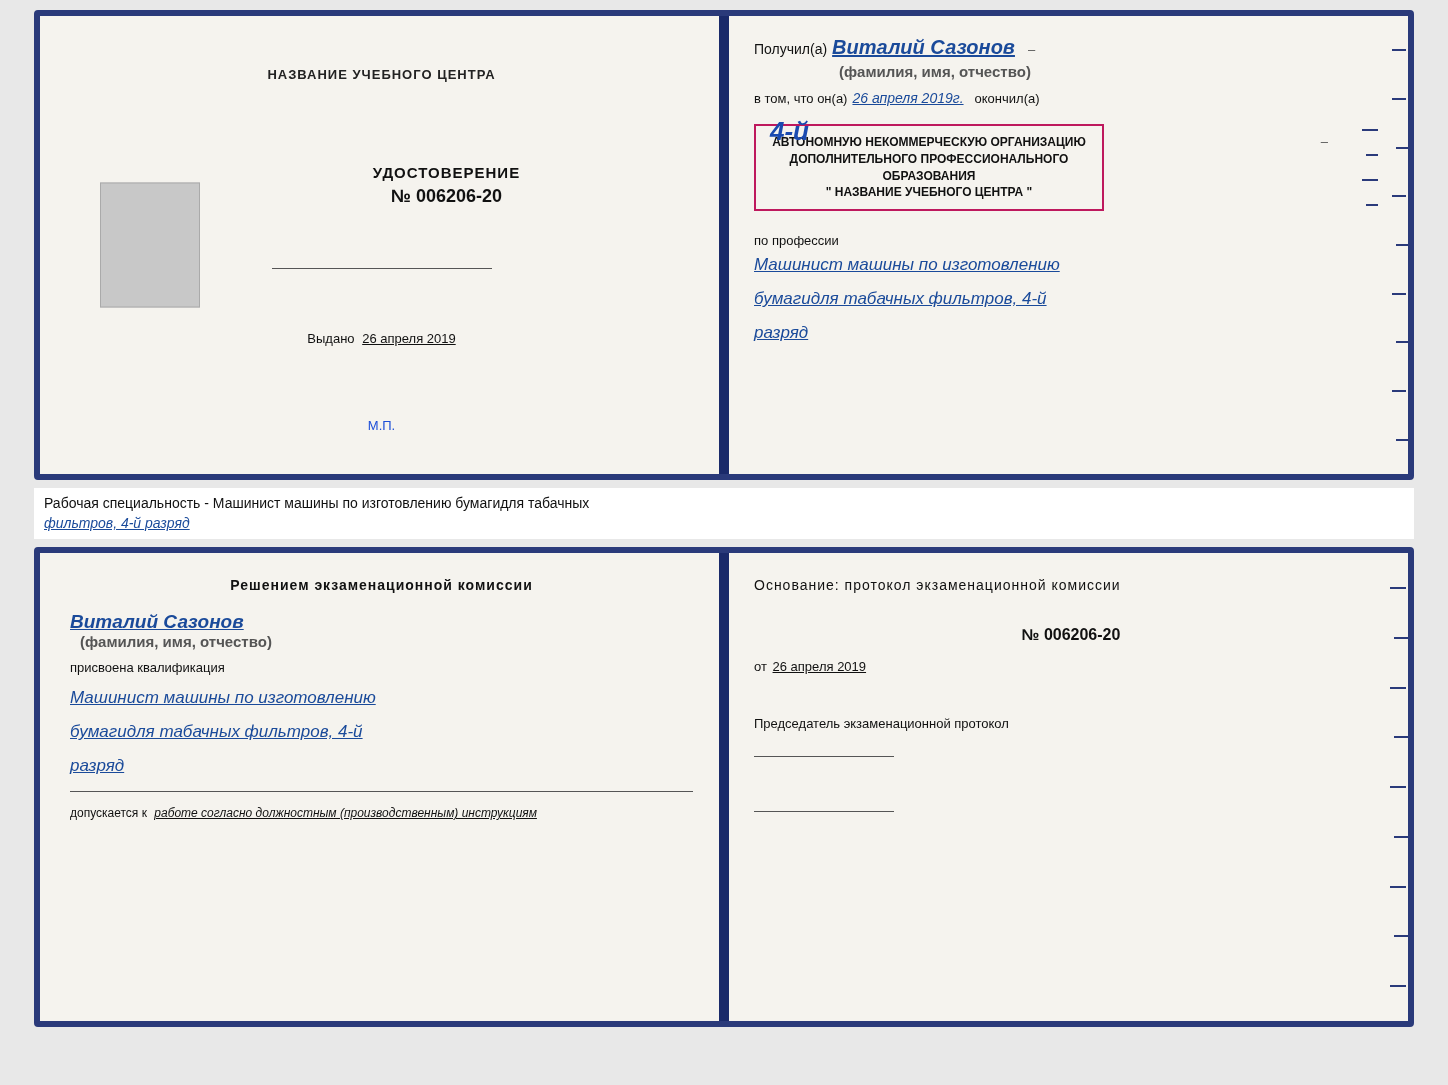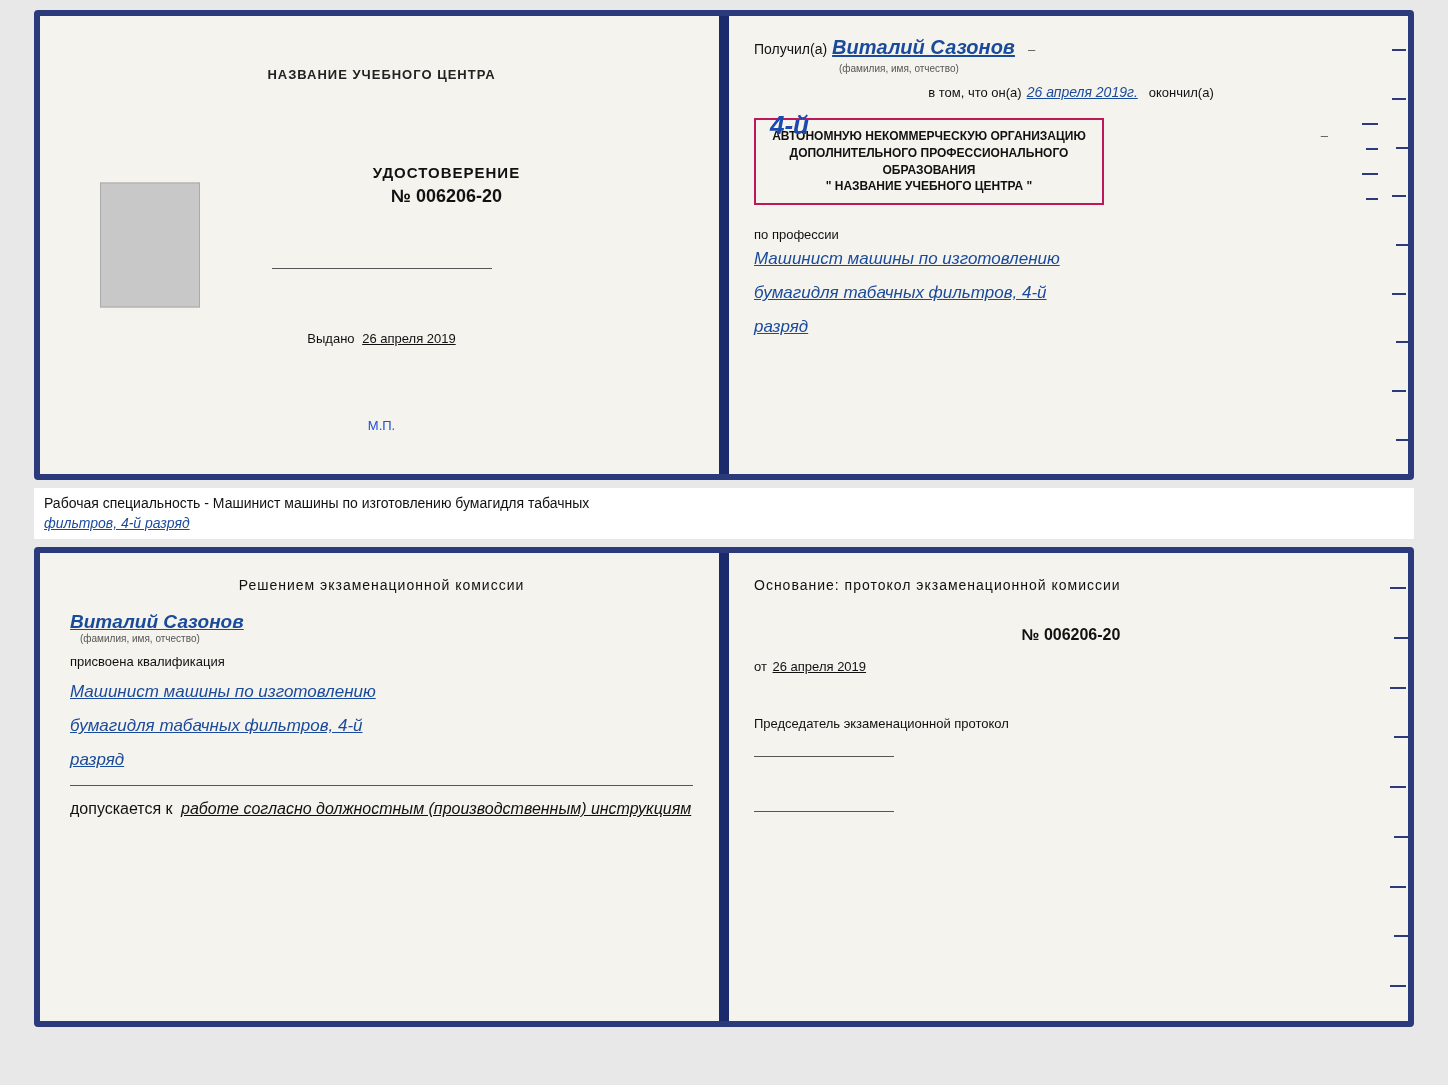--- a/index.html
+++ b/index.html
@@ -143,33 +143,33 @@
     .handwritten {
       font-family: 'Segoe UI', cursive, sans-serif;
       font-style: italic;
       color: #1a4a9a;
       font-size: 20px;
       text-decoration: underline;
       font-weight: bold;
     }
 
     .subtext-small {
-      font-size: 10px;
+      font-size: 15px;
       color: #555;
       text-align: center;
+      font-weight: bold;
     }
 
     .tom-line {
       font-size: 13px;
       color: #111;
       display: flex;
       align-items: baseline;
       gap: 5px;
       margin-top: 10px;
-      justify-content: center;
     }
 
     .handwritten-date {
       font-family: 'Segoe UI', cursive, sans-serif;
       font-style: italic;
       color: #1a4a9a;
       font-size: 14px;
       text-decoration: underline;
     }
 
@@ -254,21 +254,21 @@
       width: 50%;
       padding: 24px 20px 20px 30px;
       display: flex;
       flex-direction: column;
       position: relative;
       gap: 11px;
     }
 
     .decision-title {
       font-size: 14px;
-      font-weight: normal;
+      font-weight: bold;
       letter-spacing: 1px;
       text-align: center;
       color: #111;
       margin-bottom: 14px;
     }
 
     .handwritten-name-bottom {
       font-family: 'Segoe UI', cursive, sans-serif;
       font-style: italic;
       color: #1a4a9a;
@@ -288,21 +288,21 @@
     .handwritten-qual {
       font-family: 'Segoe UI', cursive, sans-serif;
       font-style: italic;
       color: #1a4a9a;
       font-size: 17px;
       text-decoration: underline;
       line-height: 2;
     }
 
     .admitted-text {
-      font-size: 16px;
+      font-size: 12px;
       color: #111;
       margin-top: 14px;
     }
     .admitted-italic {
       font-style: italic;
       text-decoration: underline;
     }
 
     .basis-title {
       font-size: 14px;

